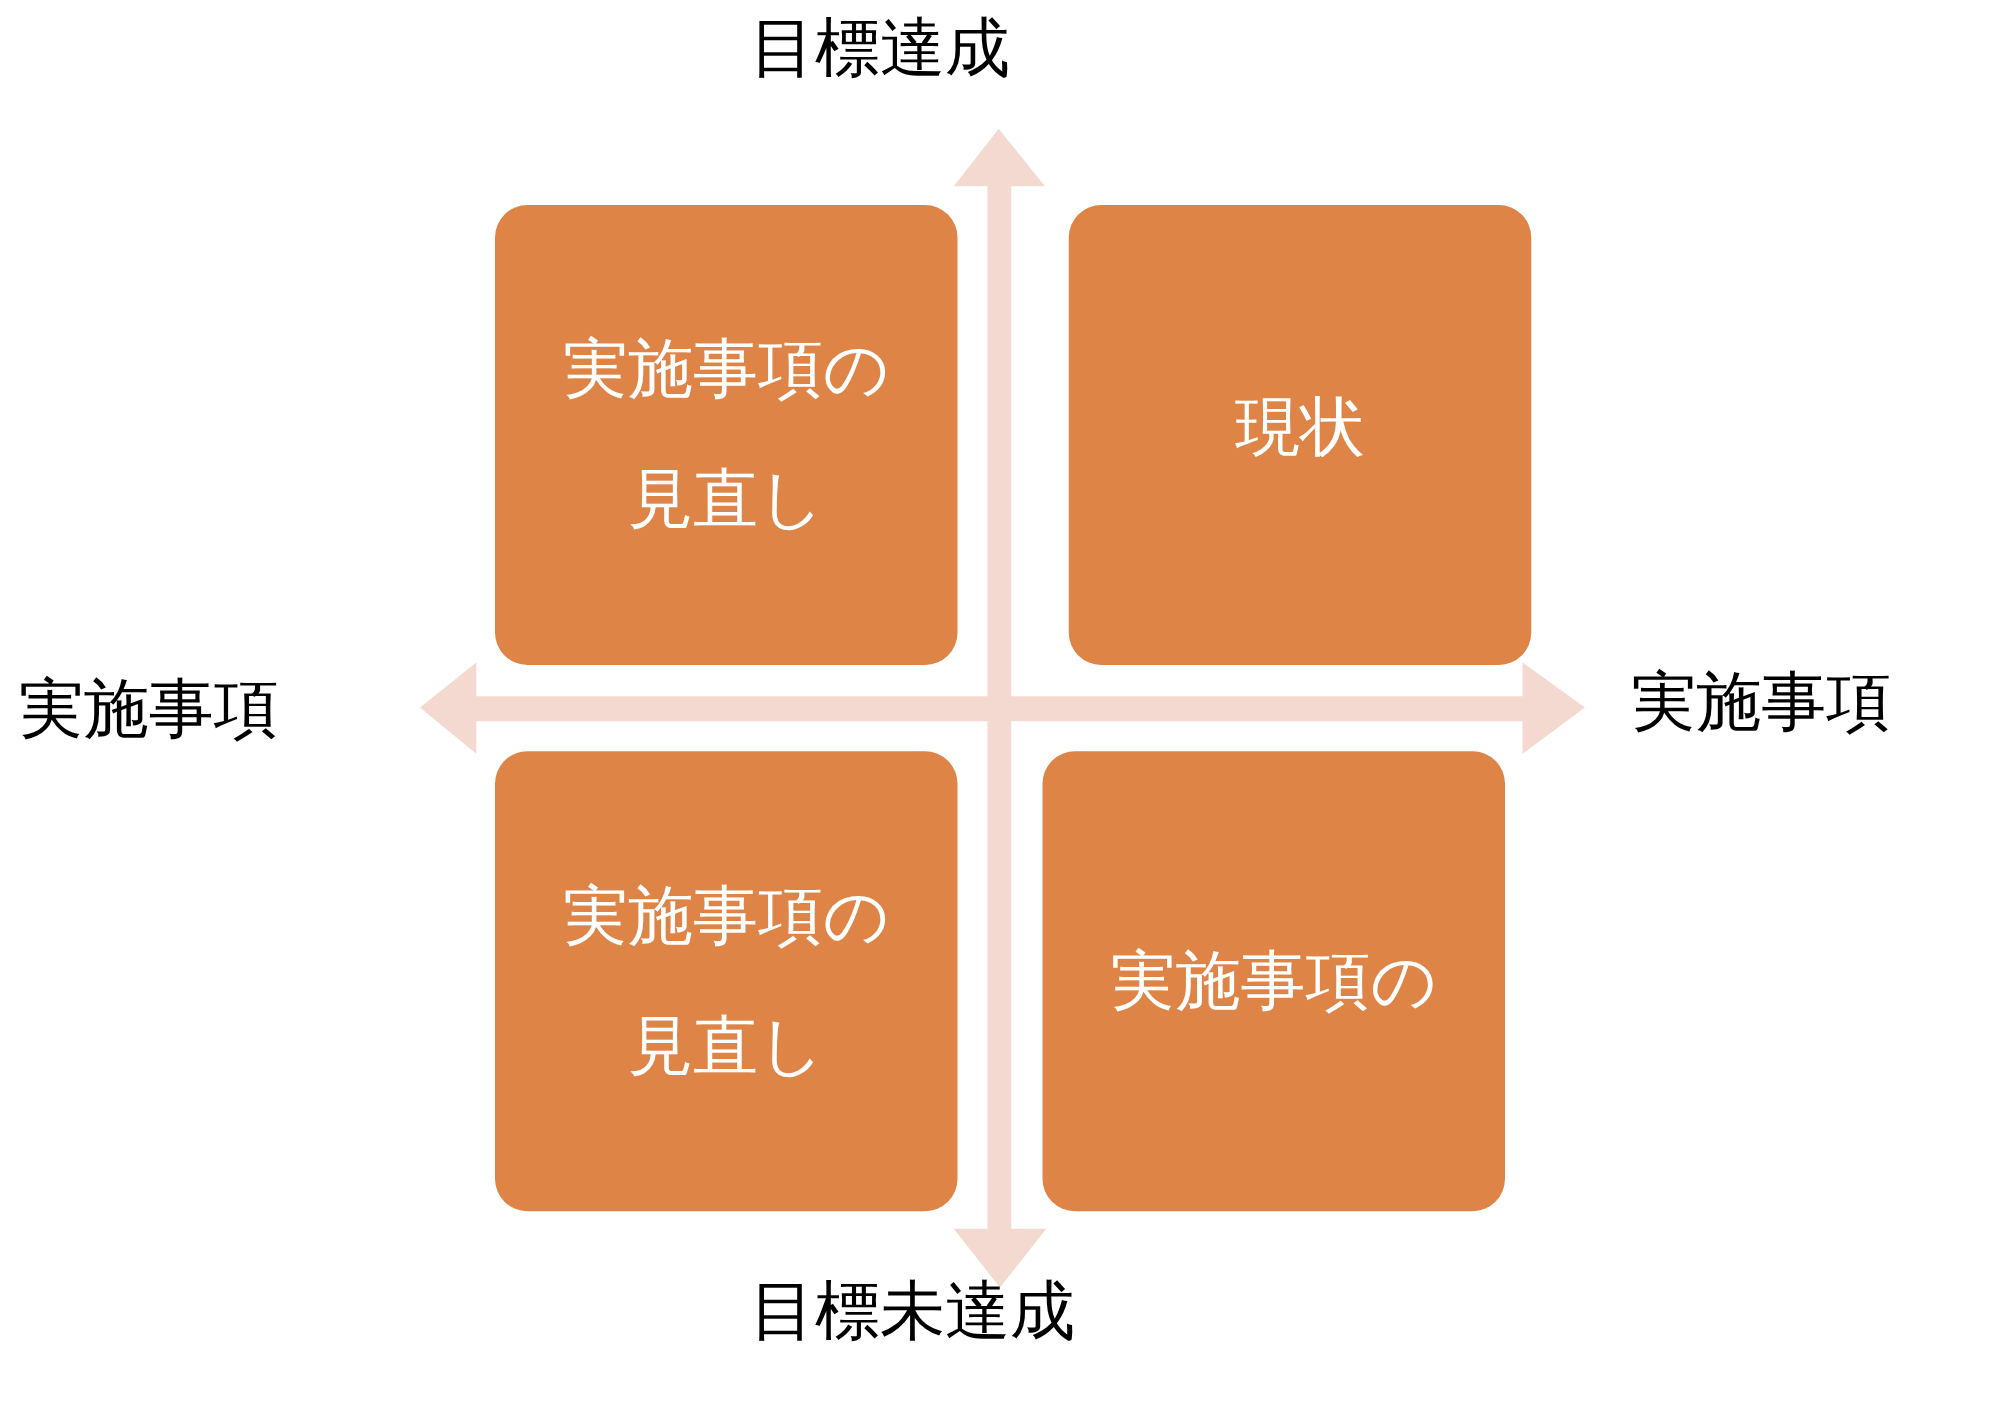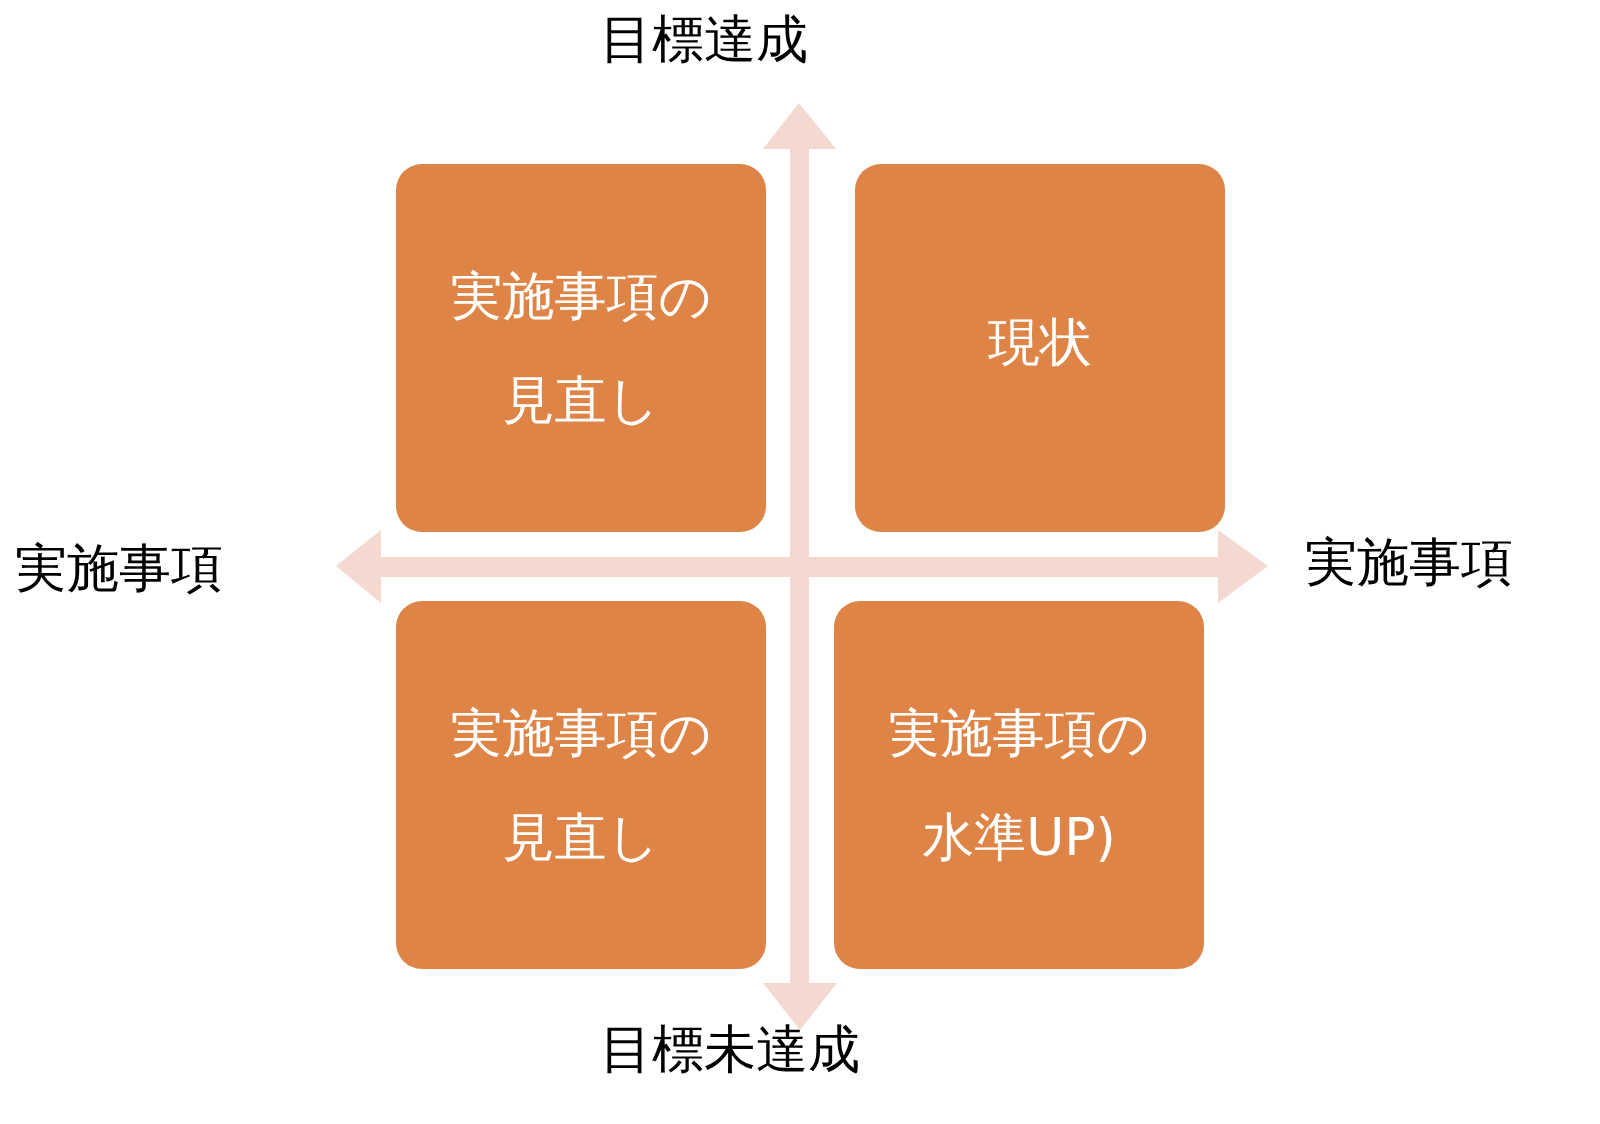--- a/index.html
+++ b/index.html
@@ -42,21 +42,20 @@
   <span>現状</span>
 </div>
 
 <div class="box" style="left:396px; top:601px;">
   <span>実施事項の</span>
   <span>見直し</span>
 </div>
 
 <div class="box" style="left:834px; top:601px;">
   <span>実施事項の</span>
-  <span>水準UP)</span>
 </div>
 
 <div class="label" style="left:600px; width:400px; top:6px;">
   <span>目標達成</span>
 </div>
 
 <div class="label" style="left:600px; width:400px; top:1016px;">
   <span>目標未達成</span>
 </div>
 

